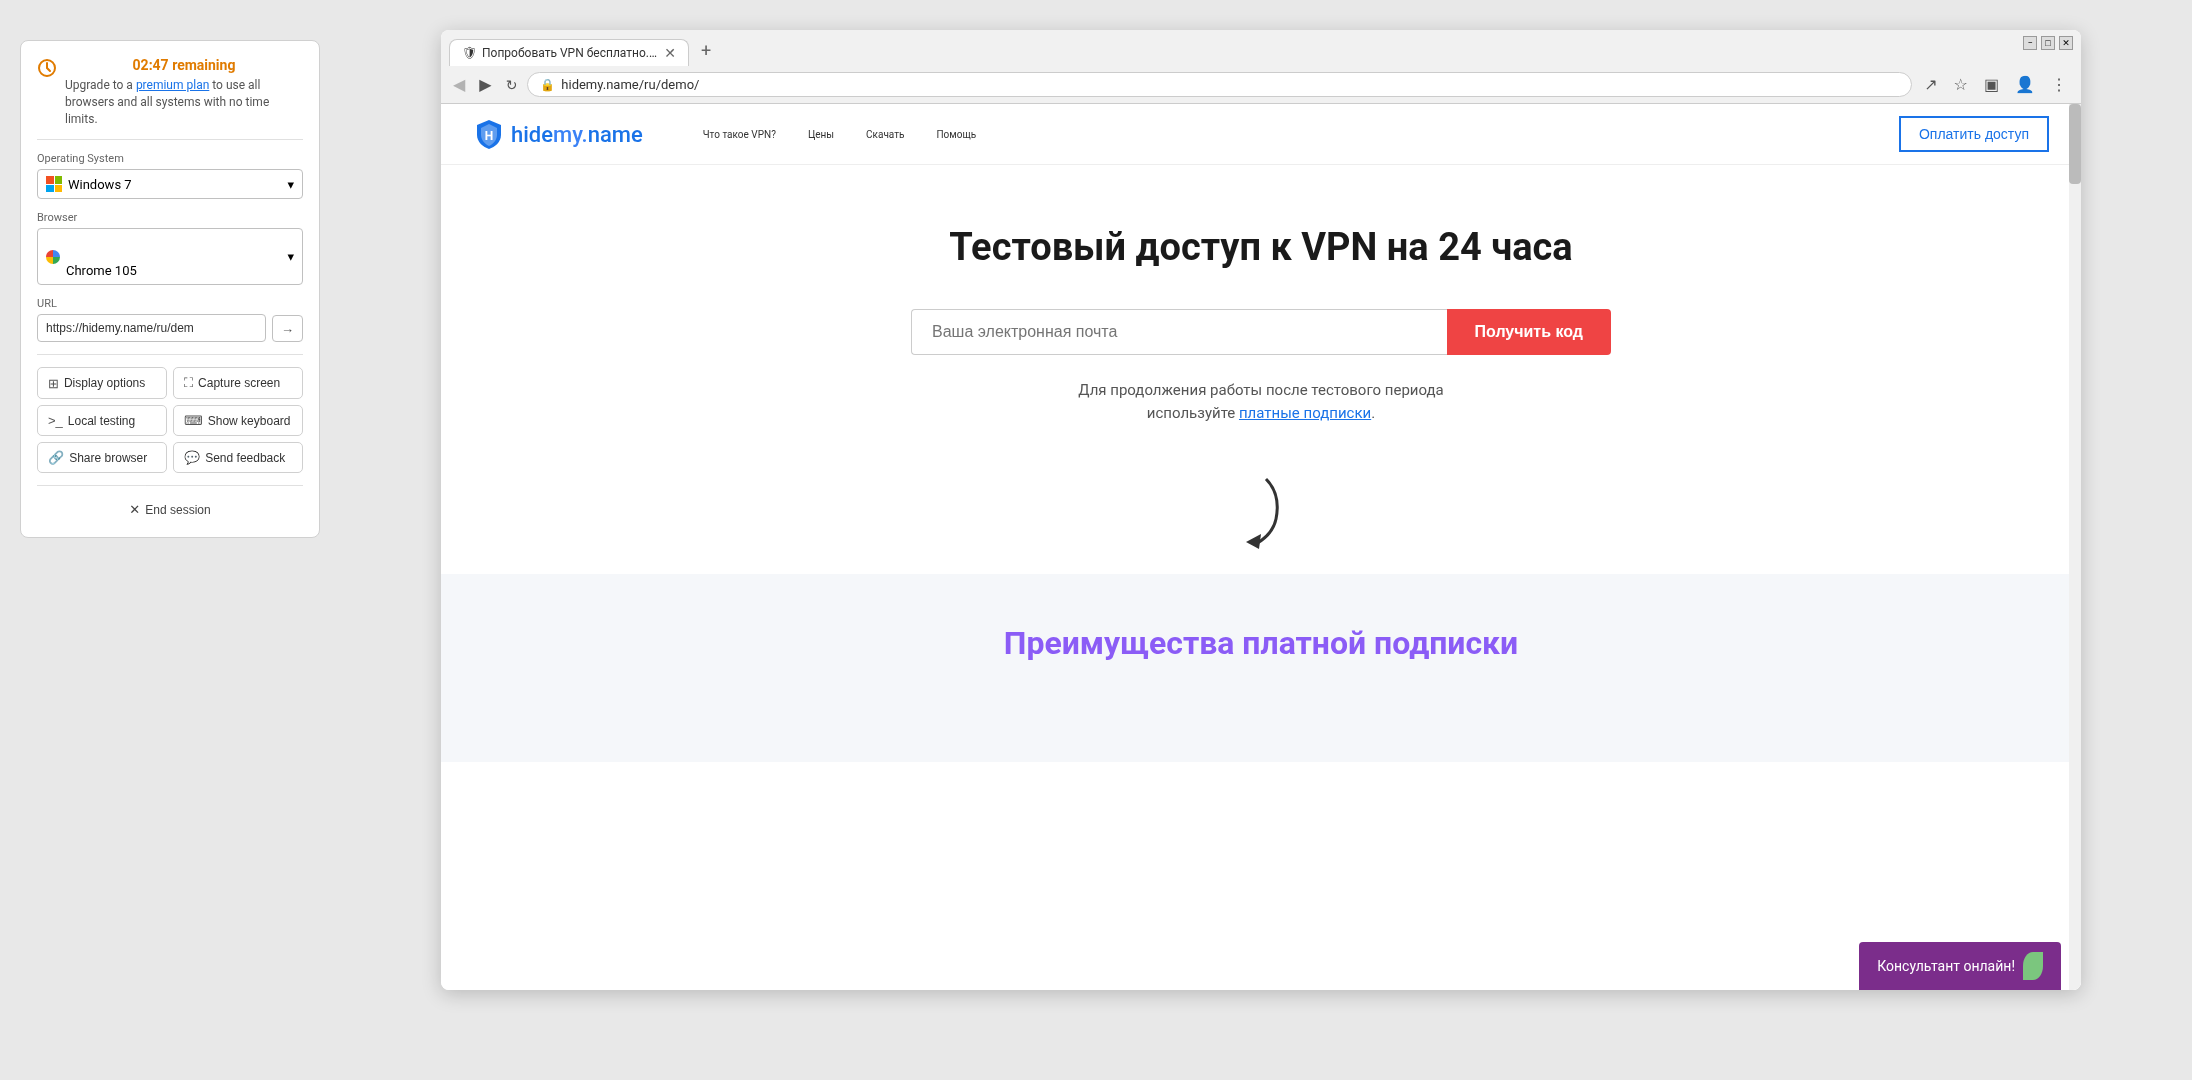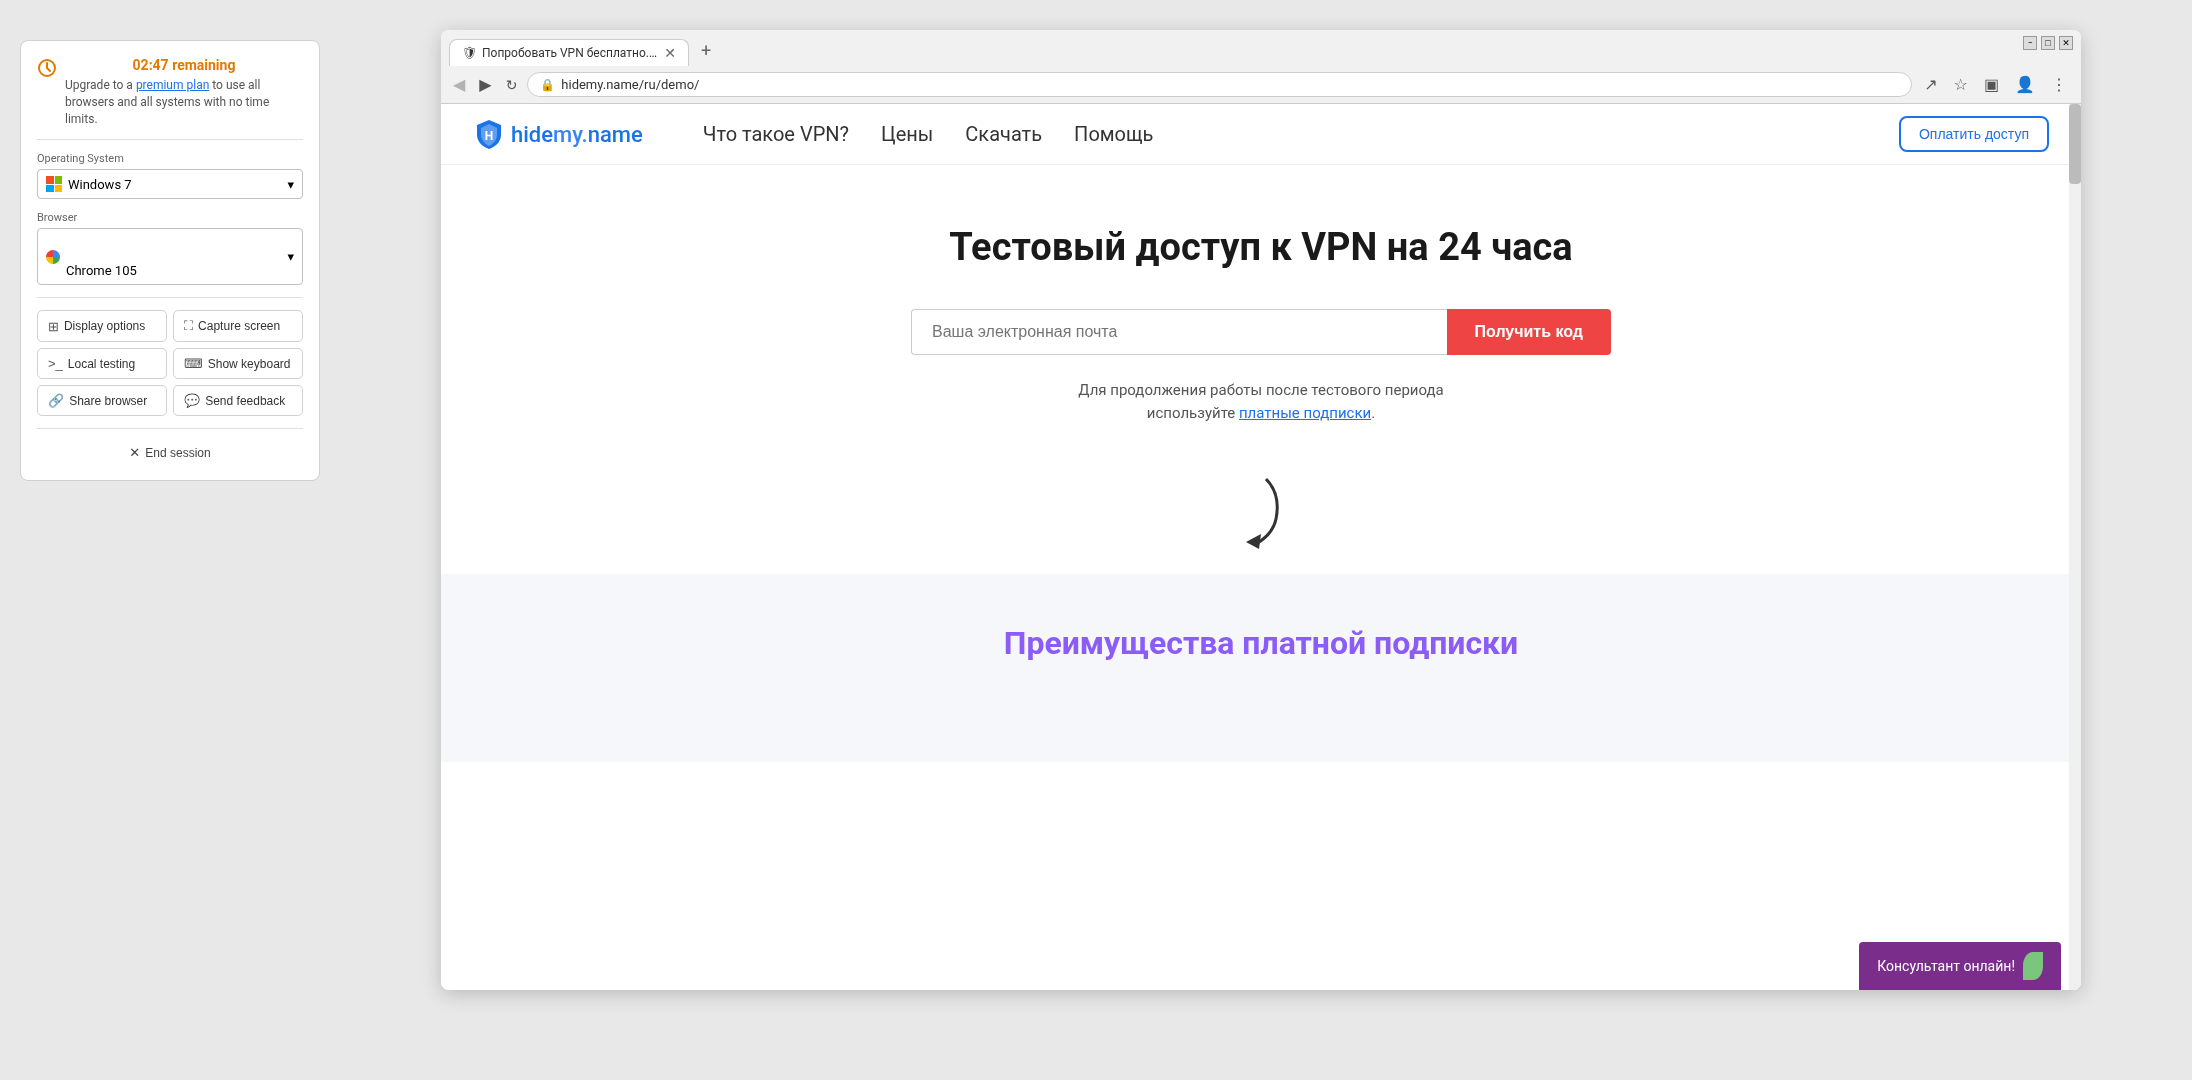--- a/index.html
+++ b/index.html
@@ -350,32 +350,32 @@
       color: #1a73e8;
     }
 
     .nav-links {
       display: flex;
       gap: 32px;
       margin-left: 20px;
     }
 
     .nav-link {
-      font-size: 20px;
+      font-size: 10px;
       color: #333;
       text-decoration: none;
       cursor: pointer;
     }
 
     .nav-cta {
       margin-left: auto;
       background: #fff;
       border: 2px solid #1a73e8;
       color: #1a73e8;
-      border-radius: 8px;
+      border-radius: 0;
       padding: 8px 18px;
       font-size: 14px;
       cursor: pointer;
       font-weight: 500;
     }
 
     .hero-section {
       padding: 60px 32px 40px;
       text-align: center;
       background: #fff;
@@ -562,20 +562,27 @@
 
     <div>
       <div class="field-label">Browser</div>
       <div class="chrome-select-with-icon">
         <div class="chrome-dot"></div>
         <span style="flex:1;font-size:13px;margin-top:28px;">Chrome 105</span>
         <span class="chevron">▾</span>
       </div>
     </div>
 
+    <div>
+      <div class="field-label">URL</div>
+      <div class="url-row">
+        <input class="url-input" type="text" value="https://hidemy.name/ru/dem" style="">
+        <button class="url-go-btn">→</button>
+      </div>
+    </div>
 
     <div class="divider"></div>
 
     <div class="action-grid">
       <button class="action-btn">
         <span class="btn-icon">⊞</span>
         <span>Display options</span>
       </button>
       <button class="action-btn">
         <span class="btn-icon">⛶</span>

